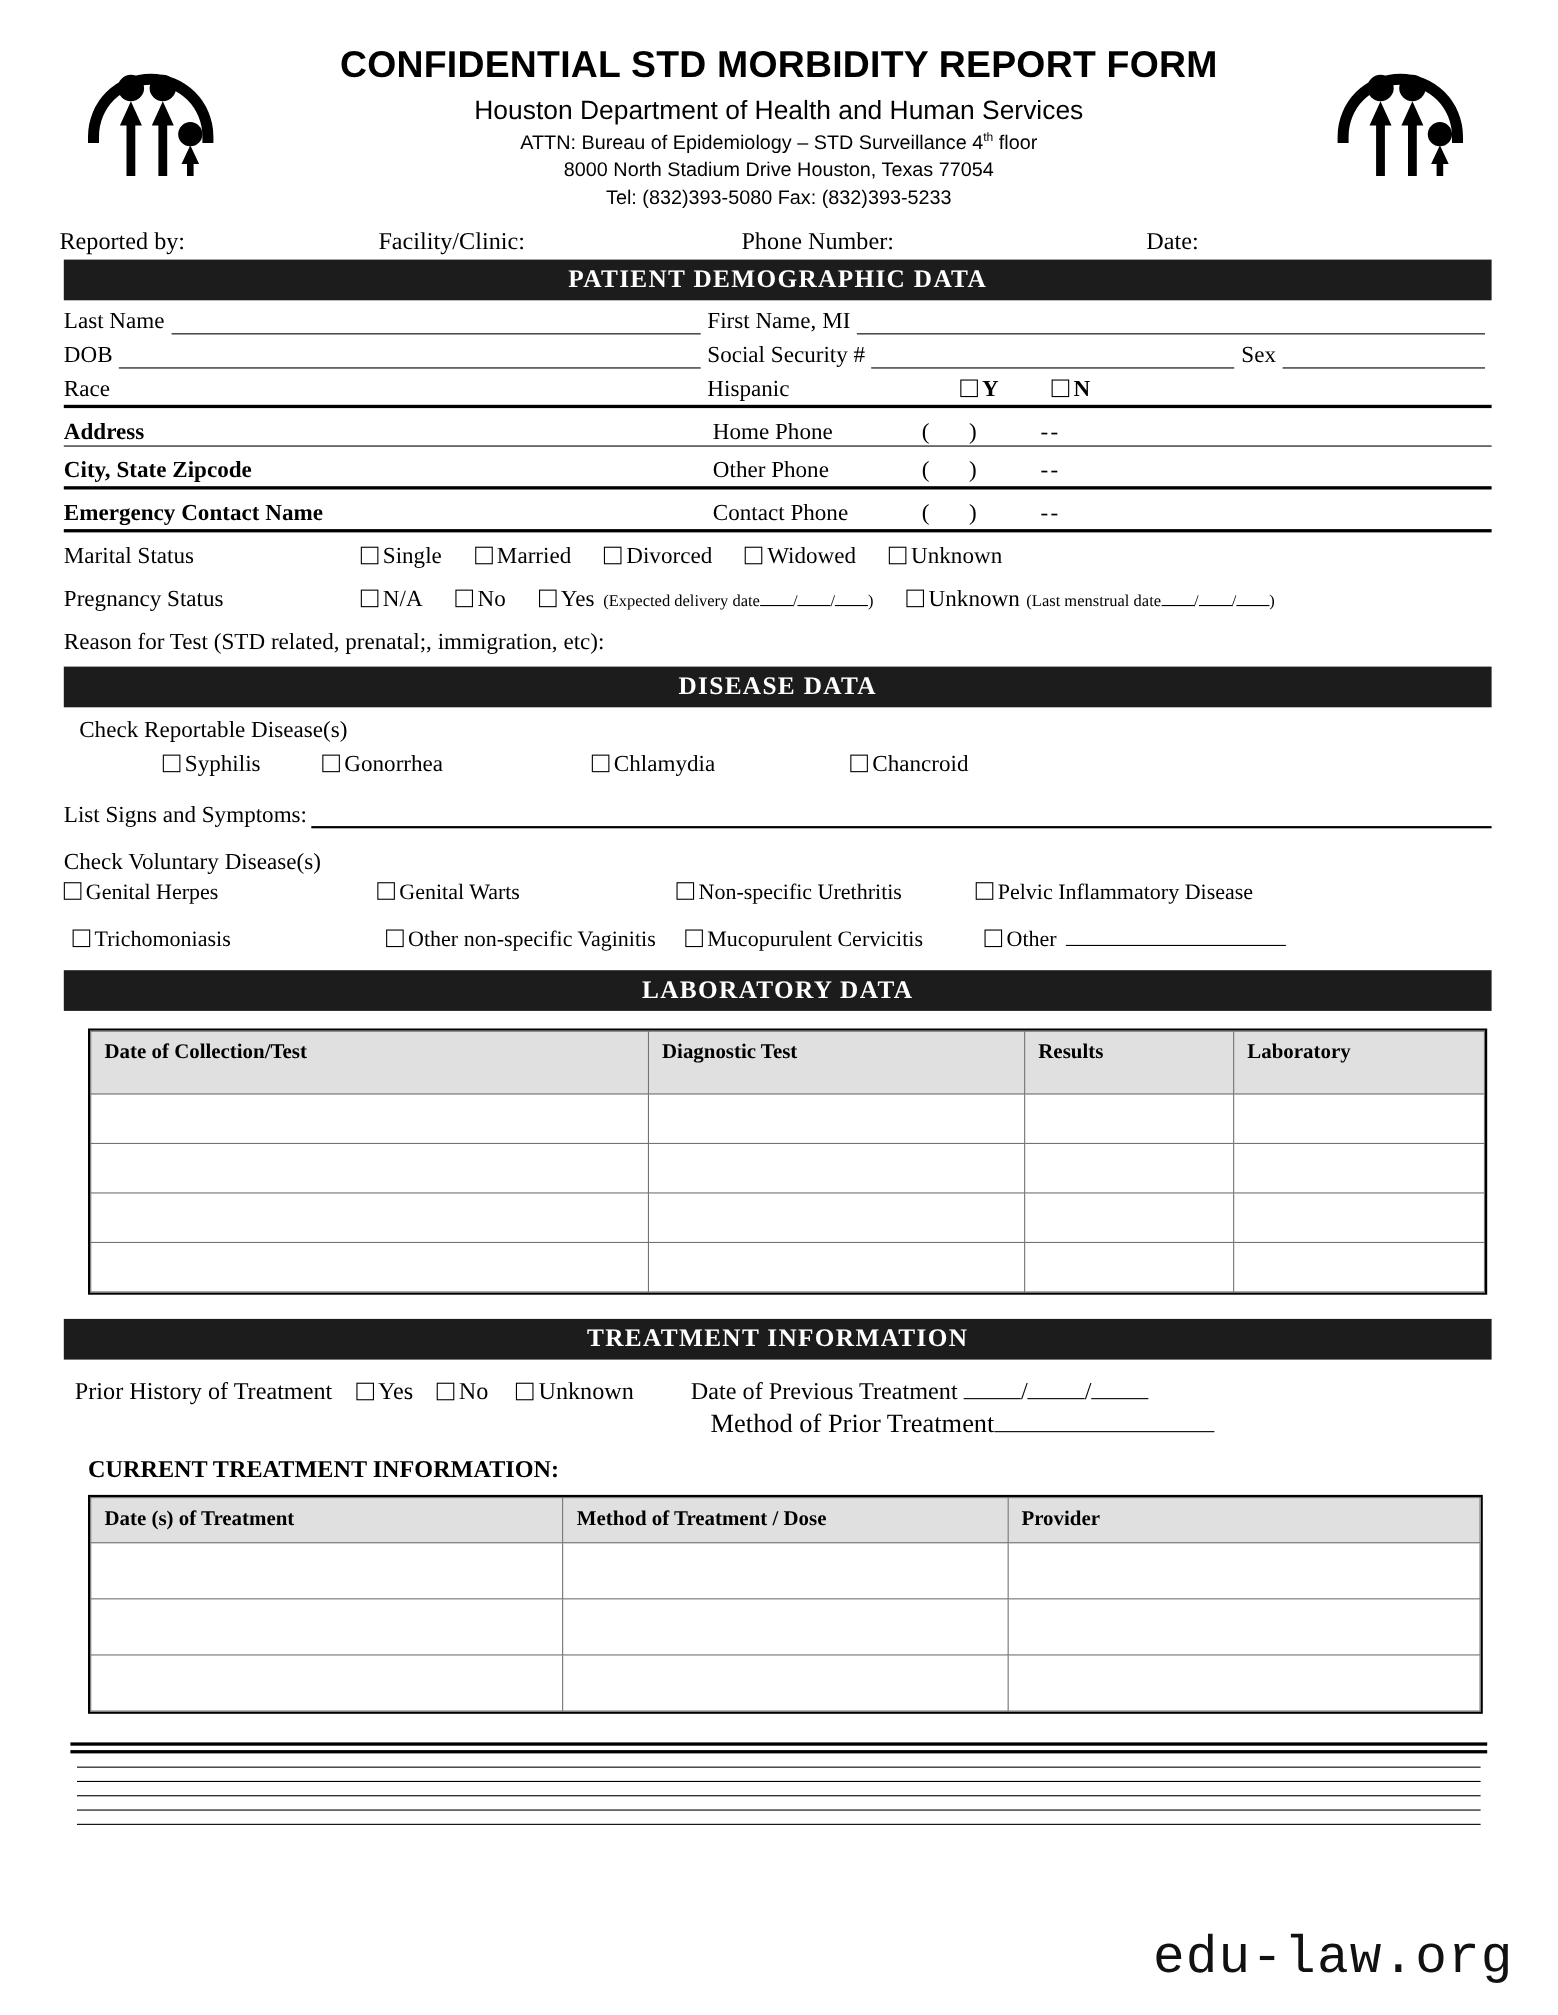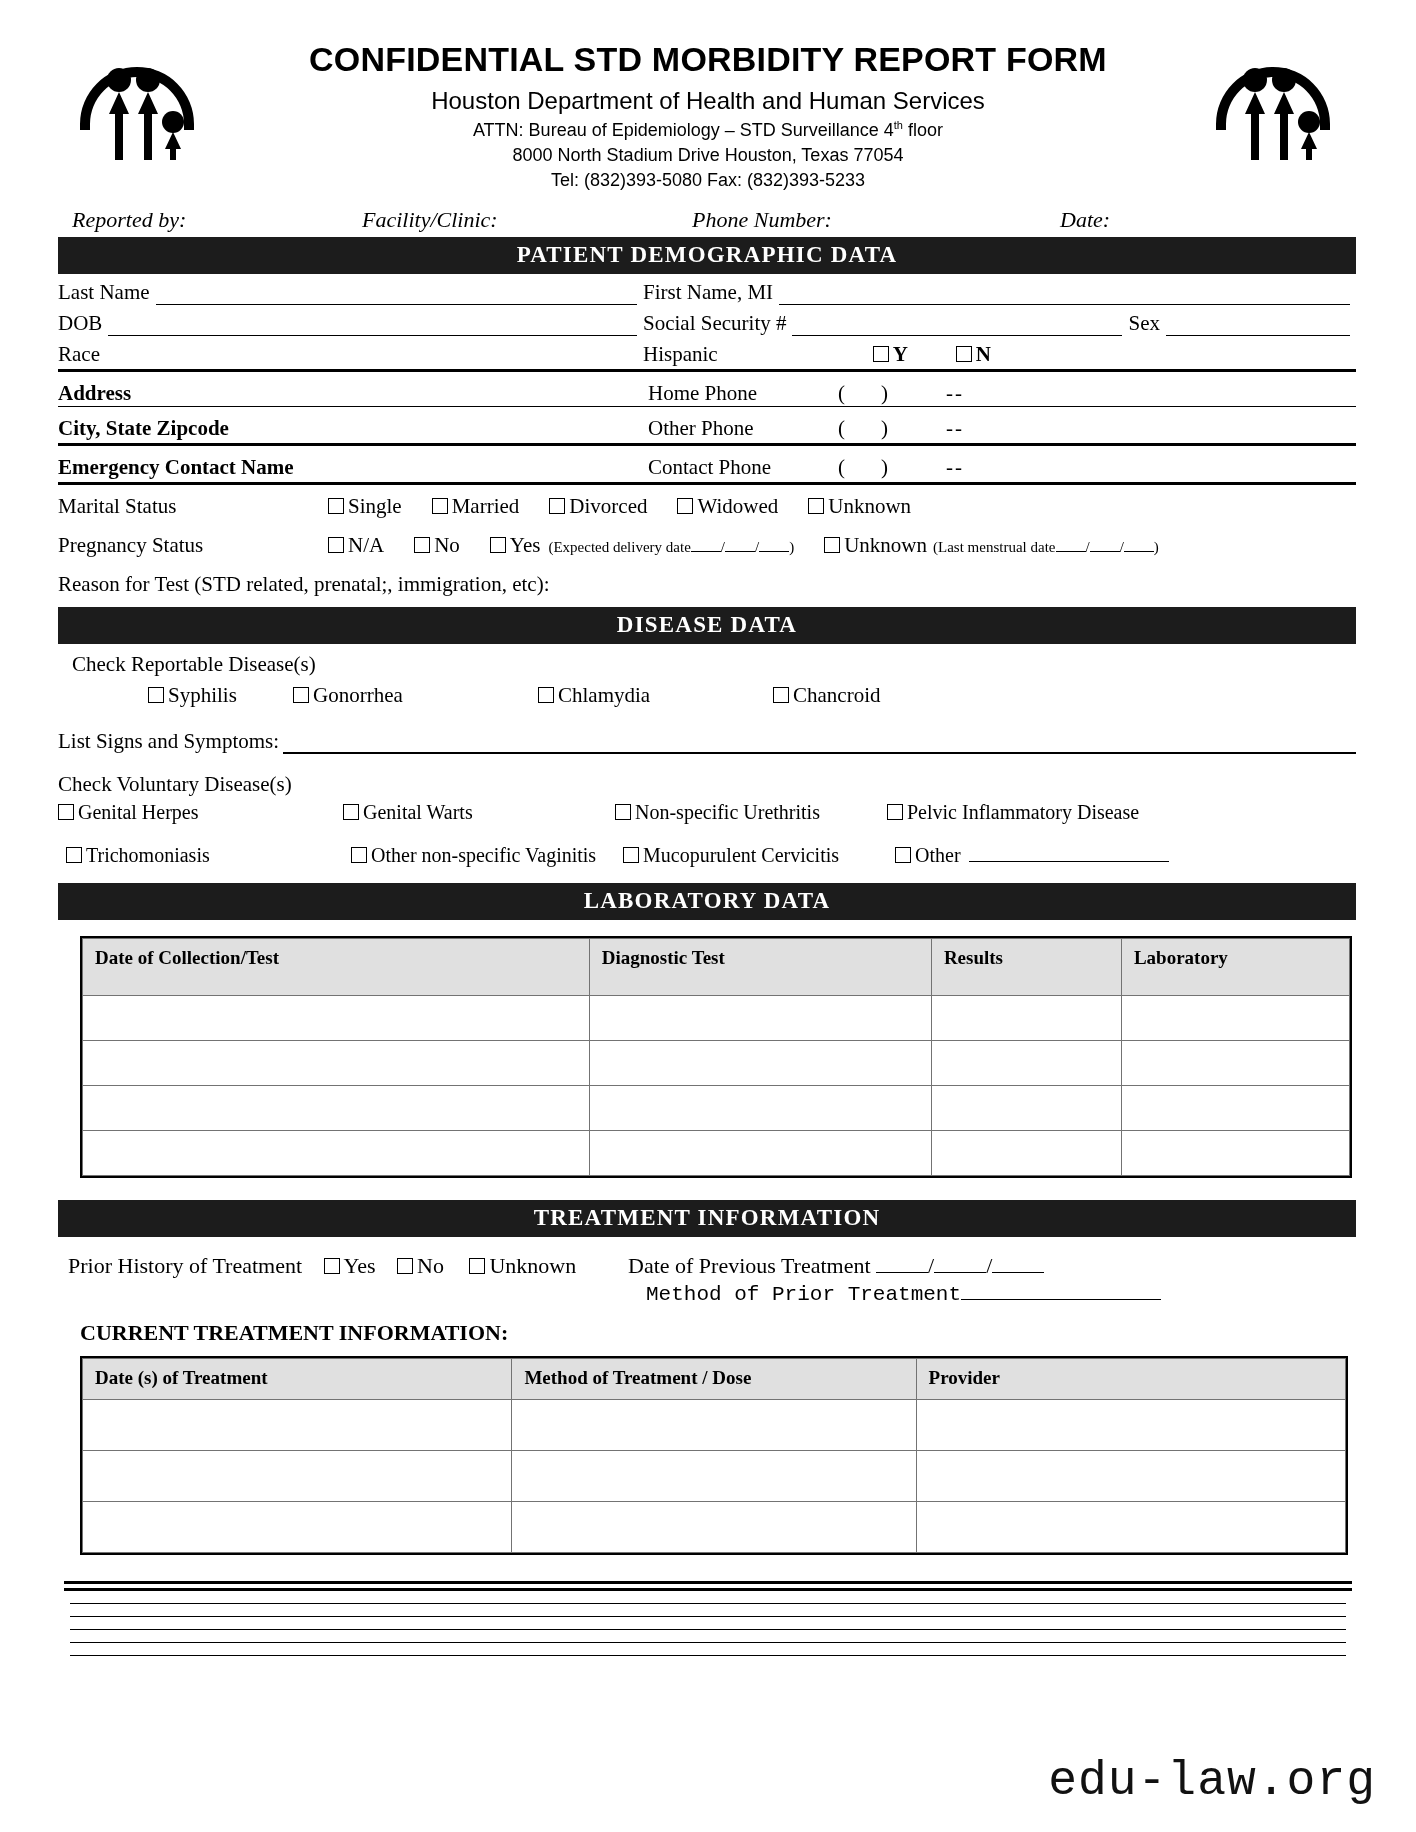--- a/index.html
+++ b/index.html
@@ -12,21 +12,21 @@
   .sub1{font-family:"Liberation Sans",sans-serif;font-size:24px;text-align:center;margin-top:8px;}
   .sub2,.sub3,.sub4{font-family:"Liberation Sans",sans-serif;font-size:18px;text-align:center;margin-top:4px;}
   .sup{font-size:11px;vertical-align:super;}
 
   .logo{position:absolute;top:52px;width:130px;height:110px;}
   .logo.left{left:72px;}
   .logo.right{right:78px;}
   .logo svg{width:130px;height:110px;display:block;}
 
   
-  .reportline{display:flex;font-size:22px;margin:16px 0 4px 0;padding:0 60px 0 72px;font-style:italic;}
+  .reportline{display:flex;font-size:22px;margin:16px 0 4px 0;padding:0 60px 0 54px;}
   .reportline > div{white-space:nowrap;}
   .rb1{width:290px;}
   .rb2{width:330px;}
   .rb3{width:350px;}
   .rb4{flex:1;text-align:left;padding-left:18px;}
 
   
   .bar{background:#1c1c1c;color:#fff;text-align:center;font-weight:bold;font-size:23px;letter-spacing:1.2px;padding:5px 0 6px 0;margin:0 60px 0 58px;}
 
   
@@ -90,21 +90,21 @@
   td{height:42px;}
 
   .tblwrap2{margin:10px 68px 0 80px;border:2.5px solid #000;}
   .tblwrap2 th{padding:8px 10px 10px 12px;}
   .tblwrap2 td{height:48px;}
 
   
   .trow{display:flex;font-size:22px;margin:16px 60px 0 68px;align-items:baseline;}
   .trow .tl{width:560px;}
   .trow .tr{flex:1;}
-  .tline2{font-size:21px;margin:4px 60px 0 68px;padding-left:578px;font-family:Liberation Mono, monospace;}
+  .tline2{font-size:24px;margin:4px 60px 0 68px;padding-left:578px;}
   .cur{font-weight:bold;font-size:22px;margin:14px 60px 0 80px;}
 
   
   .dblrule{margin:26px 64px 0 64px;border-top:3px solid #000;border-bottom:3px solid #000;height:4px;}
   .notes-h{font-weight:bold;font-size:21px;margin:14px 60px 0 68px;}
   .nline{margin:11px 70px 0 70px;border-bottom:1.4px solid #000;height:1px;}
 
   .watermark{position:absolute;right:40px;bottom:24px;font-family:"Liberation Mono",monospace;font-size:48px;letter-spacing:1px;color:#111;margin-left:30px;}
 </style>
 </head>

